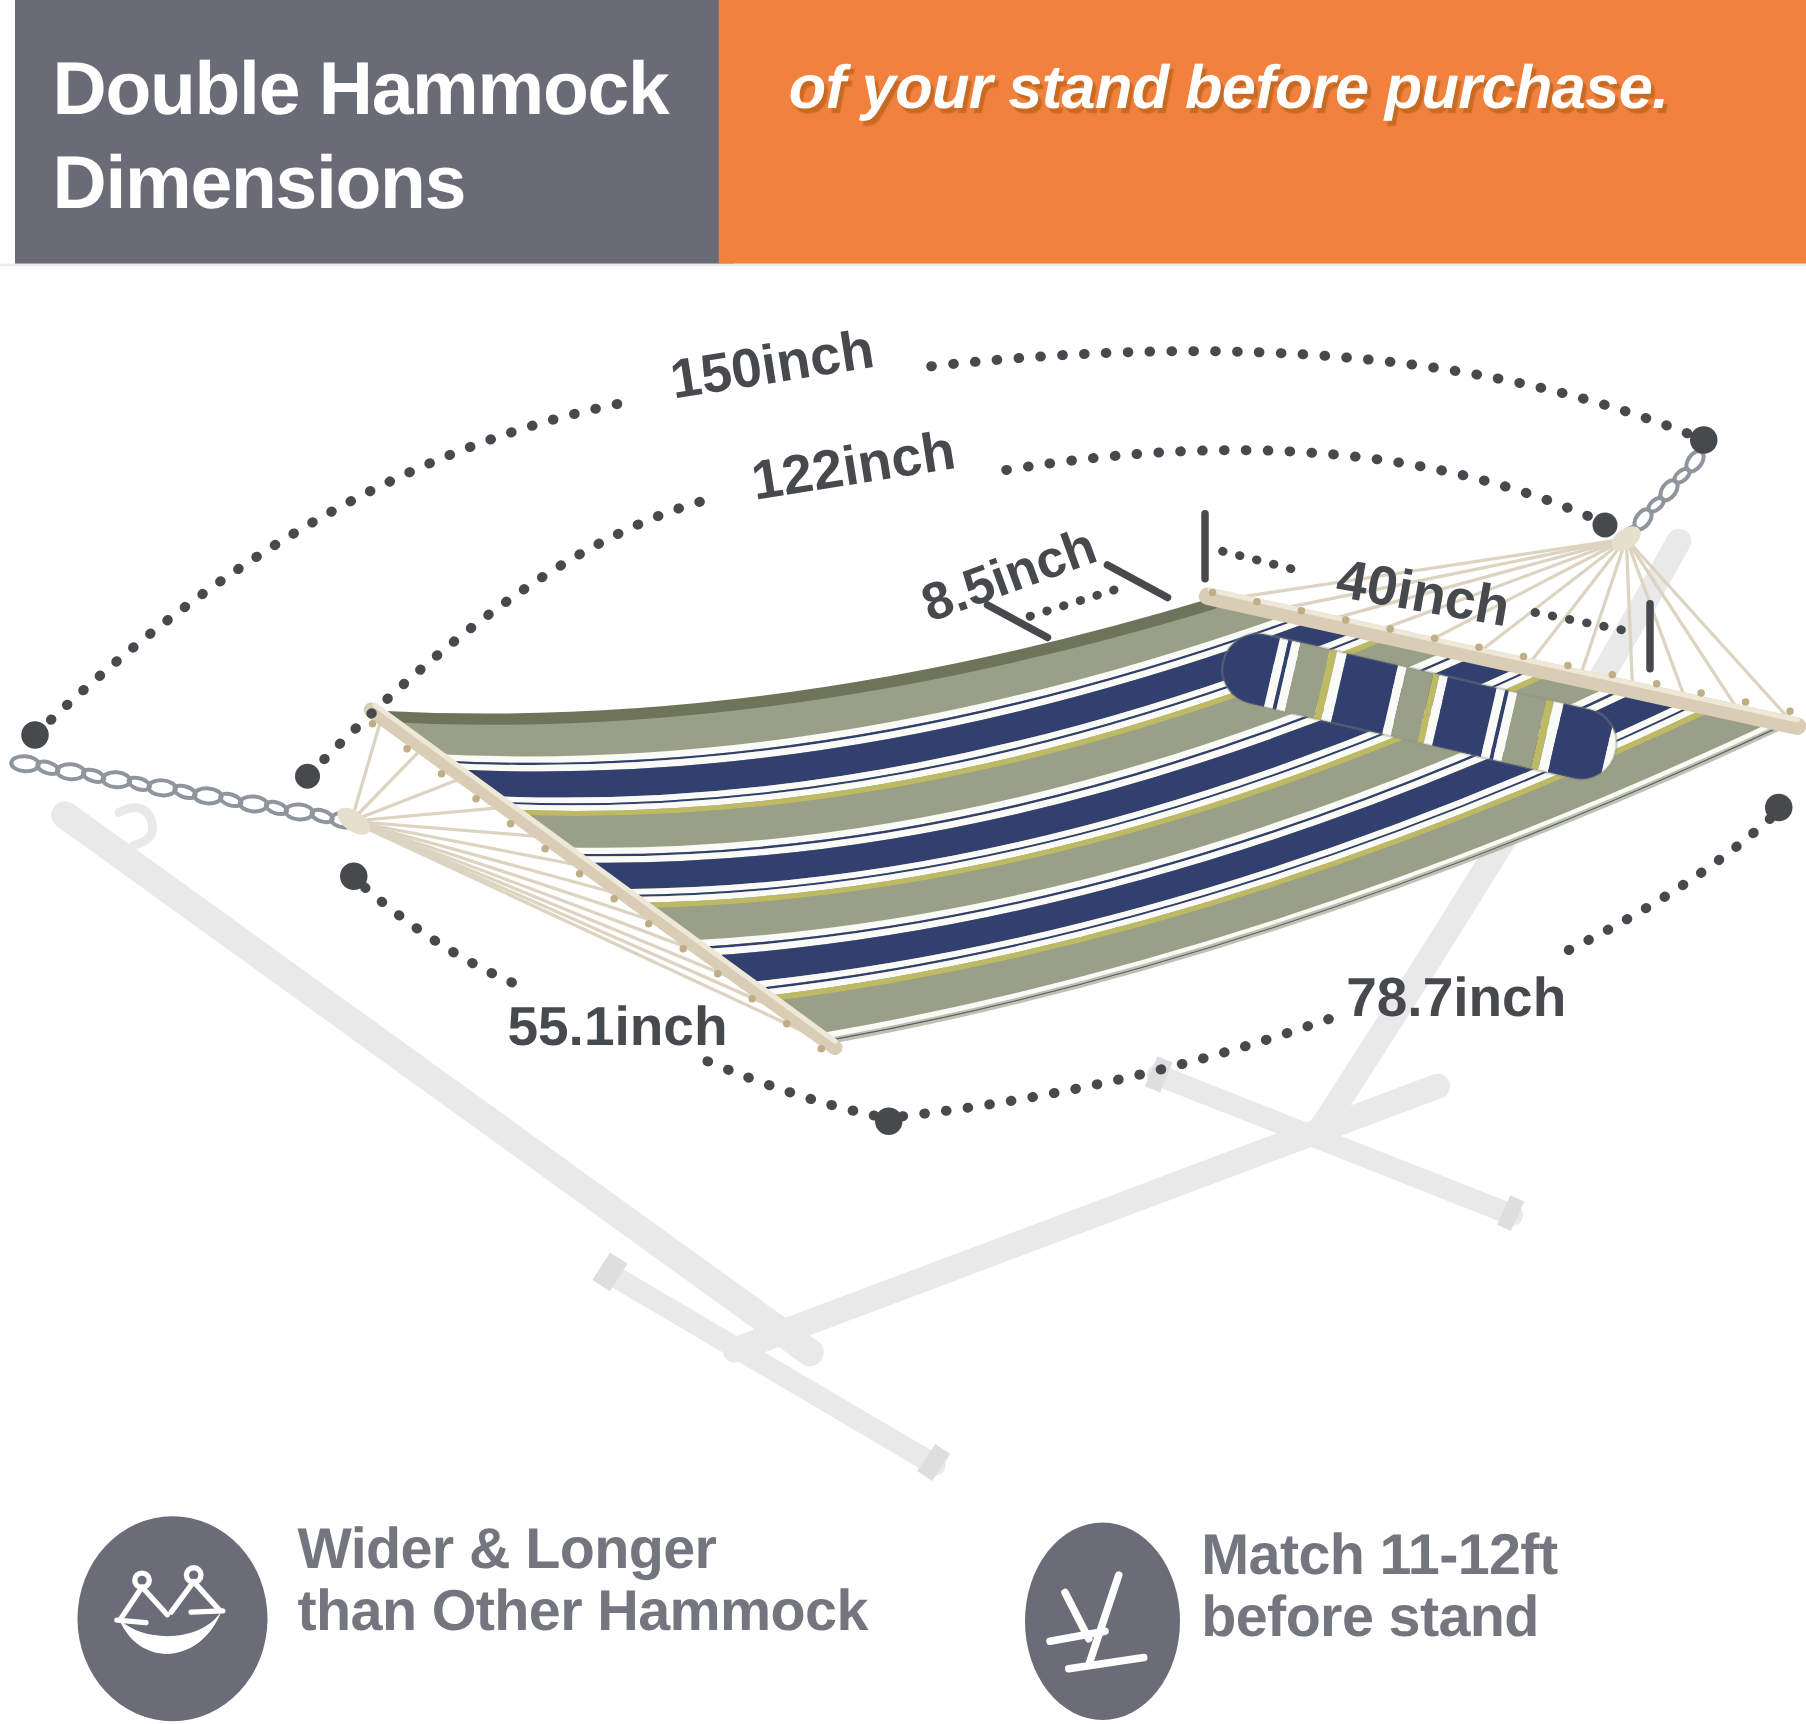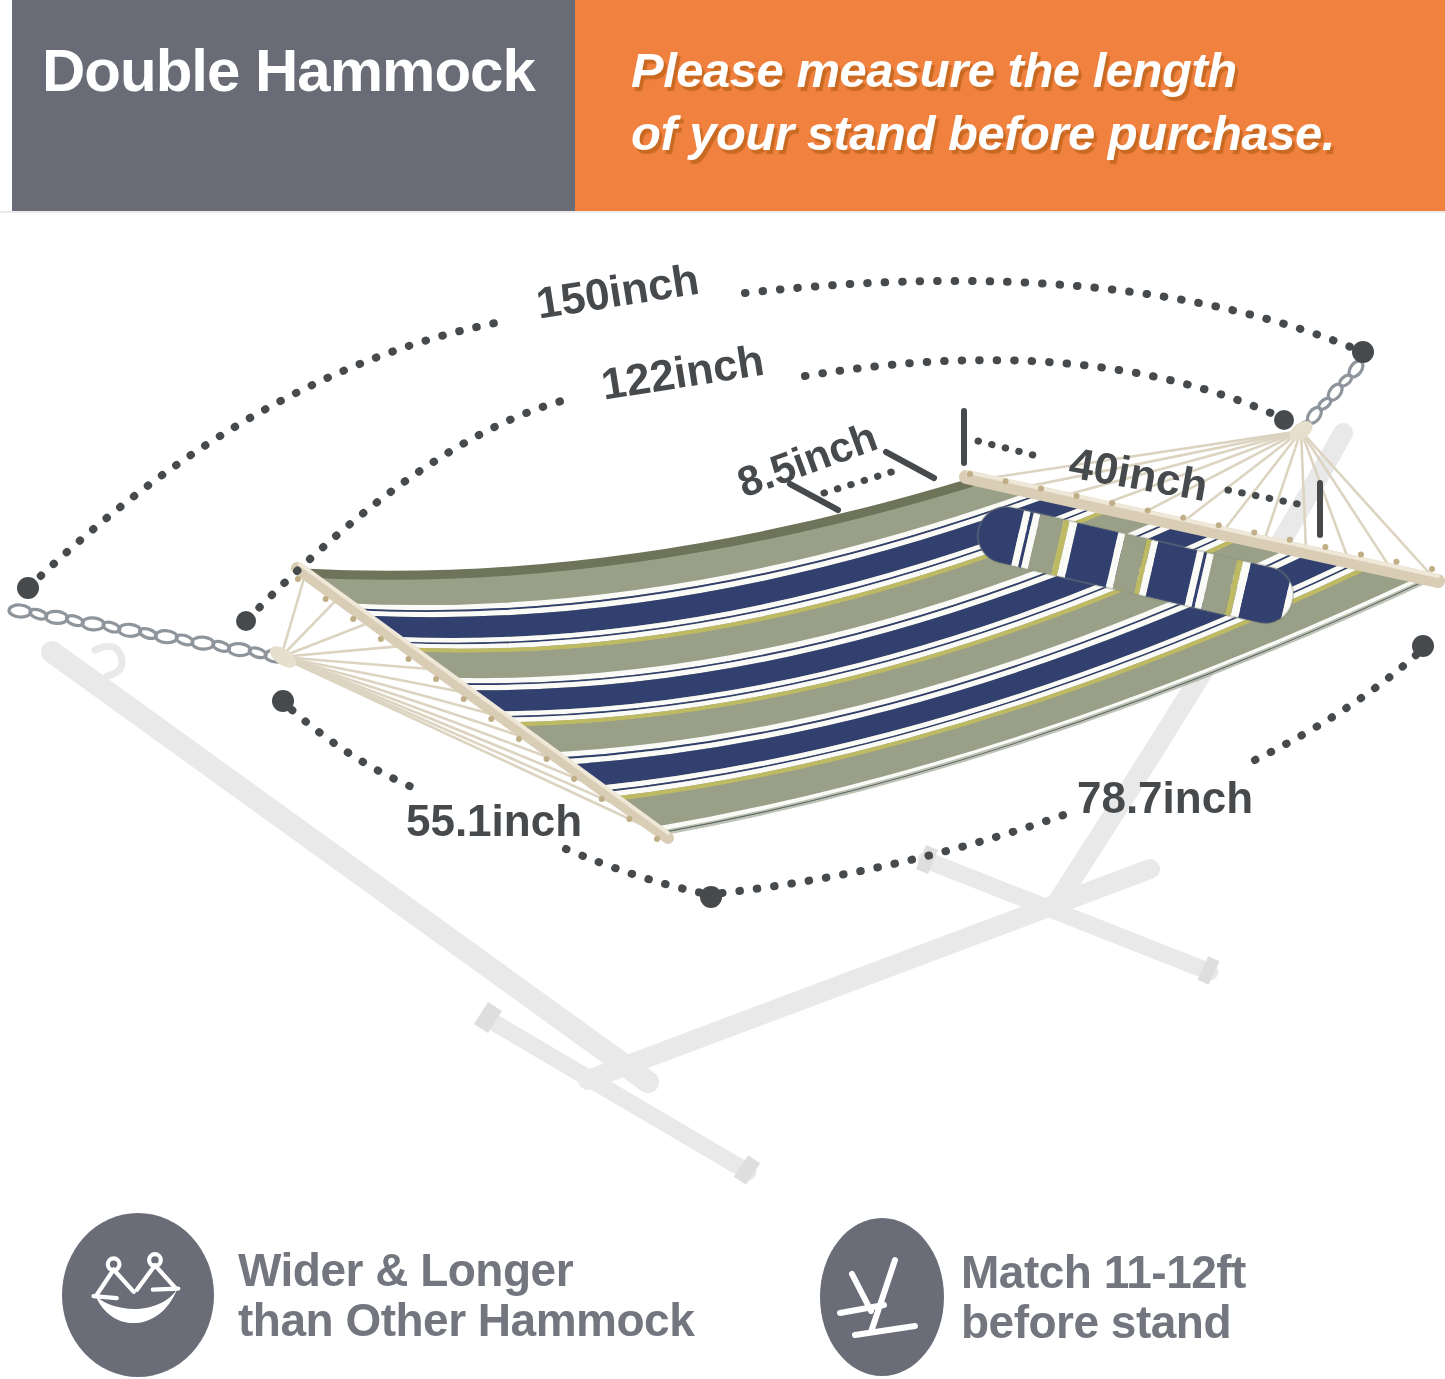--- a/index.html
+++ b/index.html
@@ -28,42 +28,42 @@
   .dots{fill:none;stroke:var(--ann);stroke-width:8;stroke-linecap:round;stroke-dasharray:0.5 17}
   .dots-sm{fill:none;stroke:var(--ann);stroke-width:7;stroke-linecap:round;stroke-dasharray:0.5 13.5}
   .tick{stroke:var(--ann);stroke-width:6;stroke-linecap:round}
   .bigdot{fill:var(--ann)}
   .dim-label{font-family:"Liberation Sans",sans-serif;font-weight:bold;font-size:44px;
              fill:var(--ann);text-anchor:middle}
   .dim-label.sm{font-size:42px}
   .hem{stroke:#6E7459;stroke-width:9;fill:none;stroke-linecap:round}
   .hem2{stroke:#7E8565;stroke-width:5;fill:none;opacity:.5}
   
-  .badge-row{position:absolute;display:flex;align-items:center}
+  .badge-row{position:absolute;display:flex;align-items:flex-start}
   #badge-left{left:62px;top:1213px;gap:24px}
   #badge-right{left:820px;top:1218px;gap:17px}
   .badge-circle{background:var(--badge);border-radius:50%;display:flex;align-items:center;
                 justify-content:center;flex:0 0 auto}
   #badge-left .badge-circle{width:152px;height:164px}
   #badge-right .badge-circle{width:124px;height:158px}
   .badge-text{font-weight:bold;font-size:46px;line-height:50px;color:var(--ftext);letter-spacing:-0.5px}
 </style>
 </head>
 <body>
 
 <div class="page">
 
   <div class="hdr-gray">
     <div class="hdr-title">
       <div>Double Hammock</div>
+      <div>Dimensions</div>
     </div>
   </div>
   <div class="hdr-orange">
     <div class="hdr-notice">
-      <div>Please measure the length</div>
       <div>of your stand before purchase.</div>
     </div>
   </div>
   <div class="hdr-line"></div>
 
   <svg id="diagram-svg" class="diagram" viewBox="0 0 1445 1379">
     <defs>
       <clipPath id="pclip">
           <rect x="6" y="8" width="322" height="57" rx="28"></rect>
         </clipPath>

